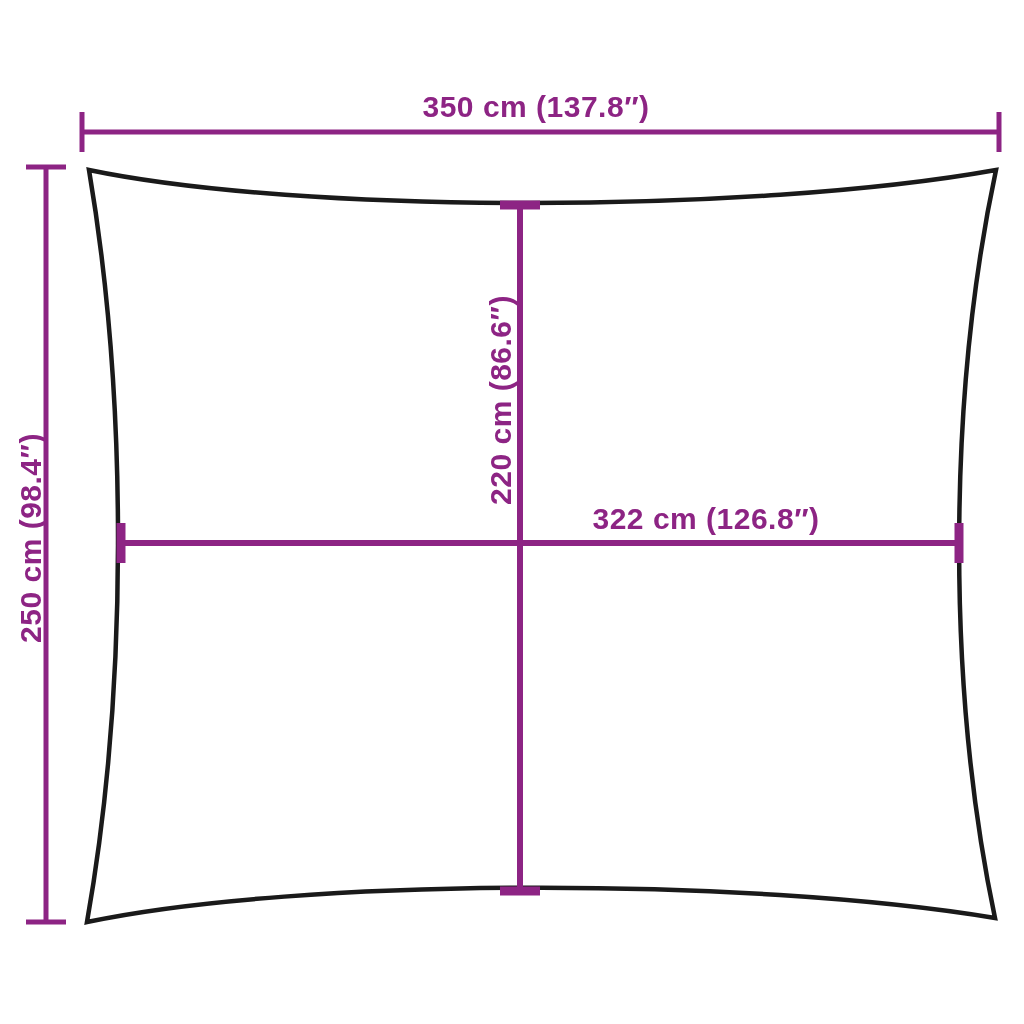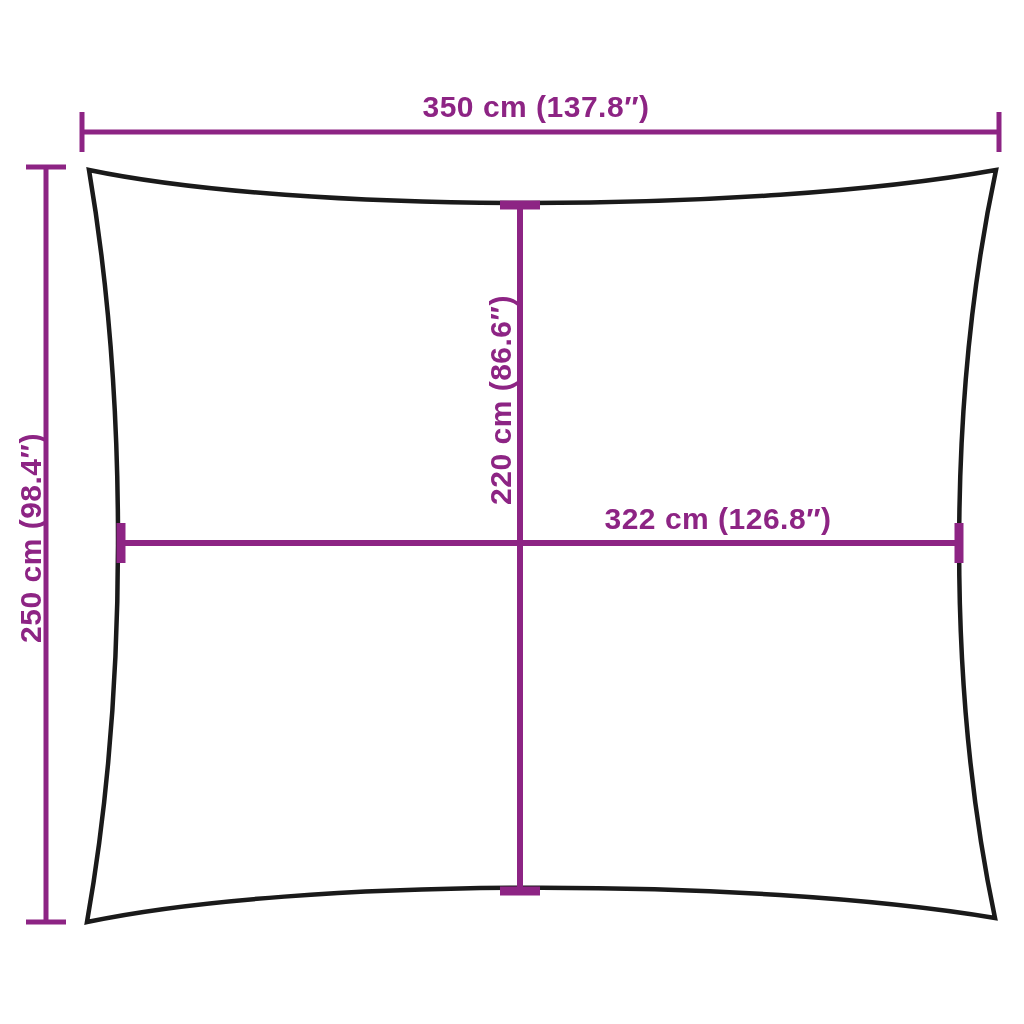--- a/index.html
+++ b/index.html
@@ -73,15 +73,15 @@
       <line x1="959" y1="523" x2="959" y2="563" stroke-width="9"></line>
     </g>
   </svg>
 
   <div class="dim-label h" style="left:536px; top:107px;">350 cm (137.8″)</div>
 
   <div class="dim-label v" style="left:31px; top:538px;">250 cm (98.4″)</div>
 
   <div class="dim-label v" style="left:501px; top:400px;">220 cm (86.6″)</div>
 
-  <div class="dim-label h" style="left:706px; top:519px;margin-left:12px;">322 cm (126.8″)</div>
+  <div class="dim-label h" style="left:706px; top:519px;">322 cm (126.8″)</div>
 
 </div>
 
 </body></html>

